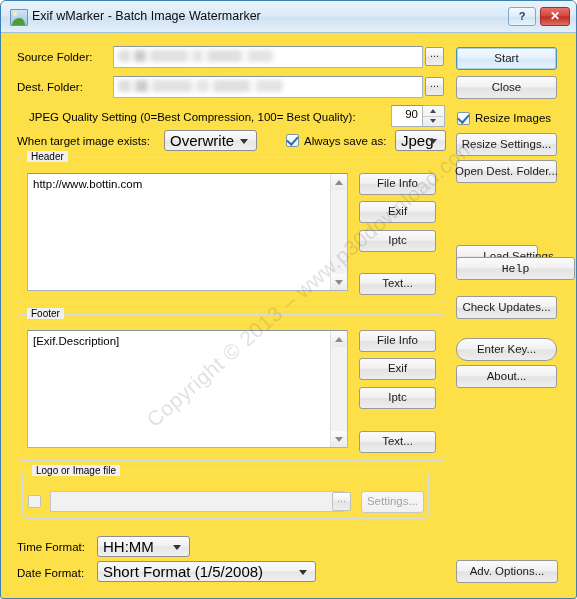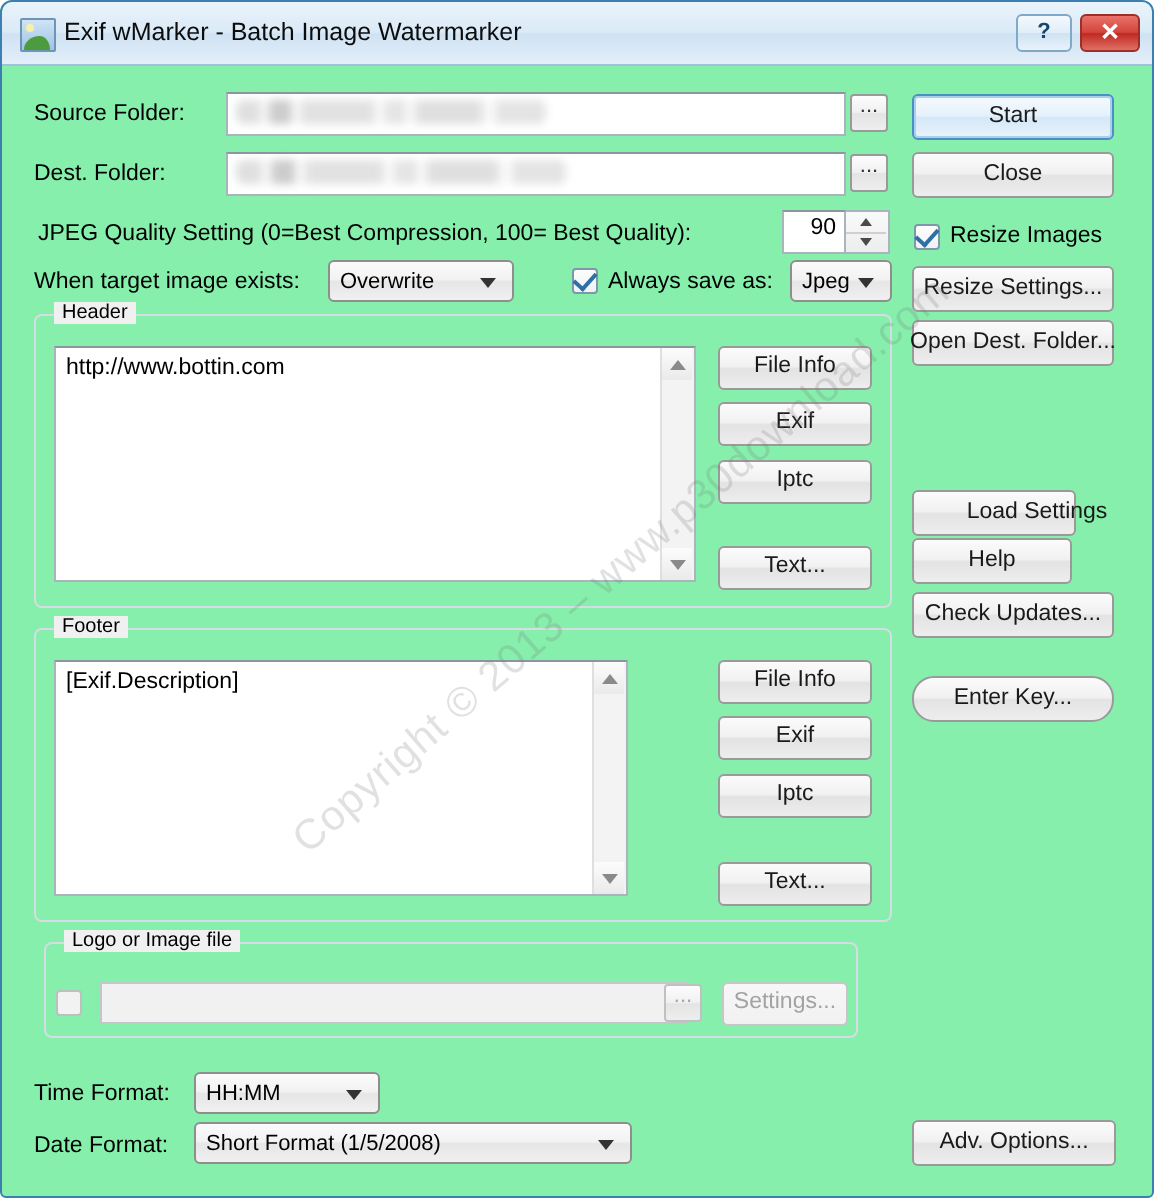--- a/index.html
+++ b/index.html
@@ -11,21 +11,21 @@
     font-family: "Liberation Sans", sans-serif;
     font-size: 11.5px;
     color: #000000;
   }
 
   .window {
     position: relative;
     width: 577px;
     height: 599px;
     box-sizing: border-box;
-    background: #86efac;
+    background: #fde047;
     border: 1px solid #3c7fb1;
     border-radius: 6px 6px 3px 3px;
     overflow: hidden;
   }
 
   
   .titlebar {
     position: absolute;
     left: 0; top: 0;
     width: 577px;
@@ -162,21 +162,21 @@
     border-color: #c6c6c6;
     background: linear-gradient(to bottom, #f7f7f7 0%, #f1f1f1 100%);
   }
 
   .combo {
     position: absolute;
     box-sizing: border-box;
     background: linear-gradient(to bottom, #fbfbfb 0%, #f2f2f2 46%, #e6e6e6 52%, #f0f0f0 100%);
     border: 1px solid #8e8e8e;
     border-radius: 3px;
-    font-size: 11px;
+    font-size: 15px;
     color: #000;
     padding-left: 5px;
     display: flex;
     align-items: center;
     cursor: default;
     white-space: nowrap;
   }
   .combo .arrow {
     position: absolute;
     right: 8px; top: 50%;
@@ -347,21 +347,21 @@
   <div class="label" style="left:16px; top:50px;">Source Folder:</div>
   <div class="textbox" style="left:112px; top:45px; width:310px; height:22px;"></div>
   <div class="redacted" style="left:117px; top:49px; width:155px; height:12px;"></div>
   <div class="browse" style="left:424px; top:46px;">...</div>
 
   <div class="label" style="left:16px; top:80px;">Dest. Folder:</div>
   <div class="textbox" style="left:112px; top:75px; width:310px; height:22px;"></div>
   <div class="redacted" style="left:117px; top:79px; width:165px; height:12px;"></div>
   <div class="browse" style="left:424px; top:76px;">...</div>
 
-  <div class="label" style="left:18px; top:110px;">JPEG Quality Setting (0=Best Compression, 100= Best Quality):</div>
+  <div class="label" style="left:28px; top:110px;">JPEG Quality Setting (0=Best Compression, 100= Best Quality):</div>
   <div class="textbox" style="left:390px; top:104px; width:32px; height:22px; text-align:right;">90</div>
   <div class="spin" style="left:422px; top:104px;">
     <div class="up">
         <div class="tri"></div>
       </div>
     <div class="dn">
         <div class="tri"></div>
       </div>
   </div>
 
@@ -395,21 +395,21 @@
     </div>
   </div>
   <div class="btn" style="left:358px; top:172px; width:77px; height:22px;">File Info</div>
   <div class="btn" style="left:358px; top:200px; width:77px; height:22px;">Exif</div>
   <div class="btn" style="left:358px; top:229px; width:77px; height:22px;">Iptc</div>
   <div class="btn" style="left:358px; top:272px; width:77px; height:22px;">Text...</div>
 
   <div class="group" style="left:16px; top:313px; width:429px; height:147px;">
     <div class="group-title">Footer</div>
   </div>
-  <div class="memo" style="left:26px; top:329px; width:287px; height:118px;">
+  <div class="memo" style="left:26px; top:329px; width:321px; height:118px;">
     <div class="content">[Exif.Description]</div>
     <div class="vscroll">
       <div class="sb top">
           <div class="sbtri"></div>
         </div>
       <div class="sb bot">
           <div class="sbtri"></div>
         </div>
     </div>
   </div>
@@ -445,20 +445,21 @@
   <div class="check" style="left:456px; top:111px;">
     <div class="tick"></div>
   </div>
   <div class="label" style="left:474px; top:111px;">Resize Images</div>
 
   <div class="btn" style="left:455px; top:132px; width:101px; height:23px;">Resize Settings...</div>
   <div class="btn" style="left:455px; top:159px; width:101px; height:23px;">Open Dest. Folder...</div>
 
   <div class="btn" style="left:455px; top:244px; width:82px; height:23px;padding-left:43px;">Load Settings</div>
 
-  <div class="btn" style="left:455px; top:268px; width:80px; height:23px;">Help</div>
+  <div class="btn" style="left:455px; top:256px; width:119px; height:23px;font-family:Liberation Mono, monospace;">Help</div>
   <div class="btn" style="left:455px; top:295px; width:101px; height:23px;">Check Updates...</div>
 
   <div class="btn" style="left:455px; top:337px; width:101px; height:23px;border-radius:11px;">Enter Key...</div>
+  <div class="btn" style="left:455px; top:364px; width:101px; height:23px;">About...</div>
 
   <div class="watermark">Copyright © 2013 – www.p30download.com</div>
 
 </div>
 
 </body></html>

